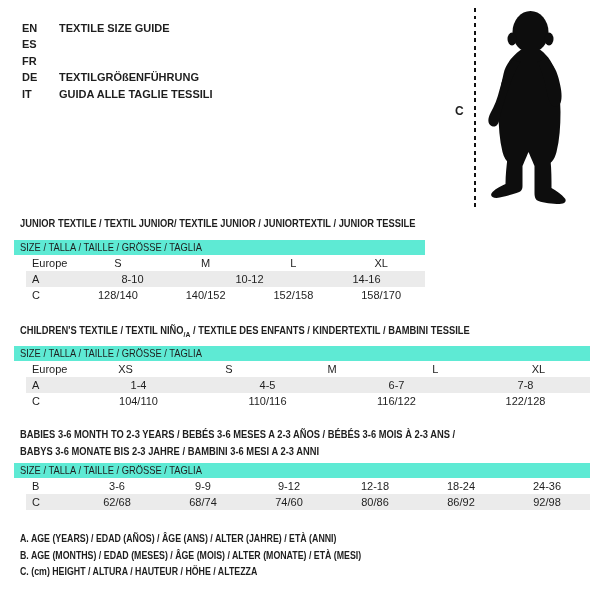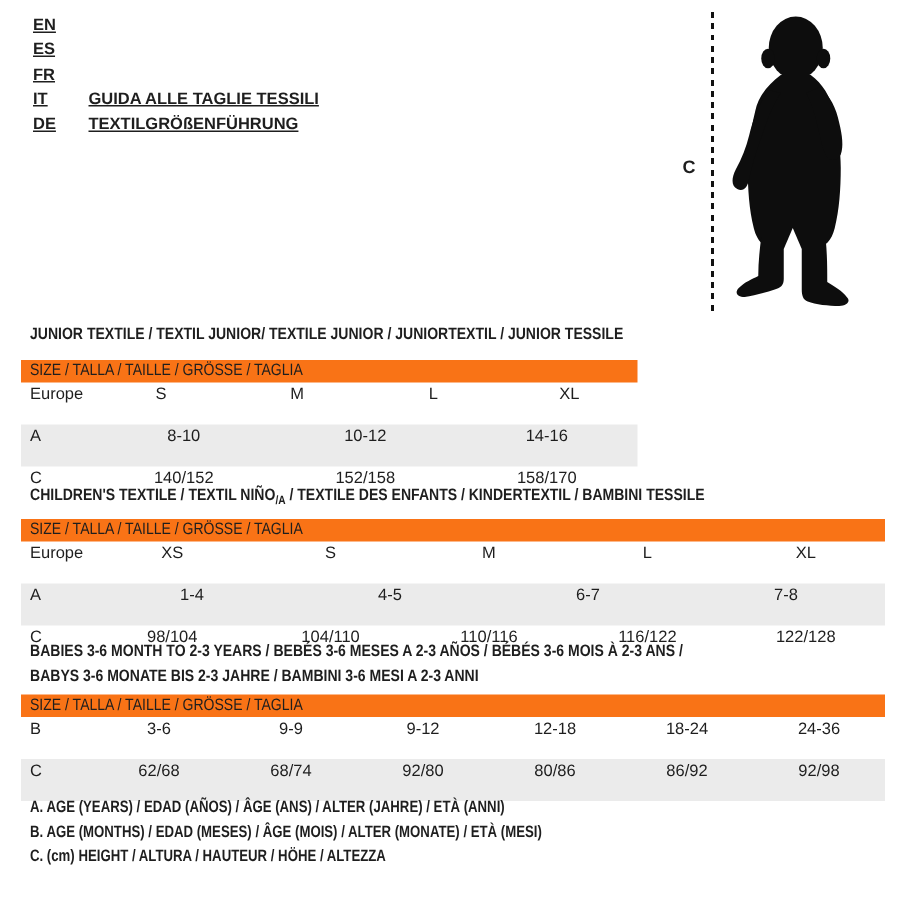--- a/index.html
+++ b/index.html
@@ -3,21 +3,21 @@
 <meta charset="utf-8">
 <style>
   html,body{margin:0;padding:0;}
   body{
     width:600px;height:600px;background:#ffffff;position:relative;
     font-family:"Liberation Sans", sans-serif;color:#1e1e1e;overflow:hidden;
   }
   .abs{position:absolute;}
 
   
-  .langs{left:22px;top:9px;font-weight:bold;font-size:11px;line-height:16.4px;text-decoration:underline;}
+  .langs{left:22px;top:20px;font-weight:bold;font-size:11px;line-height:16.4px;}
   .lang-row{display:flex;}
   .lang-code{width:37px;}
 
   
   .dash-line{
     left:474px;top:8px;width:2px;height:200px;
     background:repeating-linear-gradient(to bottom,#111 0 4px,transparent 4px 7.5px);
   }
   .c-label{left:455px;top:104px;font-weight:bold;font-size:12px;}
   .silhouette{left:482px;top:8px;}
@@ -25,59 +25,60 @@
   
   .sec-title{
     font-weight:bold;font-size:11px;white-space:nowrap;
     transform:scaleX(0.85);transform-origin:0 0;width:650px;
   }
   .sub{font-size:8px;vertical-align:sub;}
 
   
   .table{position:absolute;font-size:11px;}
   .size-head{
-    background:#f97316;height:15px;line-height:15px;padding-left:6px;
+    background:#5eead4;height:15px;line-height:15px;padding-left:6px;
     white-space:nowrap;overflow:visible;
   }
   .size-head span{display:inline-block;transform:scaleX(0.85);transform-origin:0 0;}
-  .trow{display:flex;height:28px;line-height:16px;}
+  .trow{display:flex;height:16px;line-height:16px;margin-left:12px;}
   .trow .lbl{width:48px;padding-left:6px;box-sizing:border-box;}
   .trow .cell{flex:1;text-align:center;}
   .stripe{background:#ebebeb;}
 
   .t-junior{left:14px;top:240px;width:411px;}
   .t-children{left:14px;top:346px;width:576px;}
   .t-babies{left:14px;top:463px;width:576px;}
 
   
   .footnotes{
     left:20px;top:530px;font-weight:bold;font-size:11px;line-height:16.5px;
     white-space:nowrap;transform:scaleX(0.8);transform-origin:0 0;width:700px;
   }
 </style>
 </head>
 <body>
 
 <div class="abs langs">
   <div class="lang-row">
     <span class="lang-code">EN</span>
+    <span>TEXTILE SIZE GUIDE</span>
   </div>
   <div class="lang-row">
     <span class="lang-code">ES</span>
   </div>
   <div class="lang-row">
     <span class="lang-code">FR</span>
   </div>
   <div class="lang-row">
+    <span class="lang-code">DE</span>
+    <span>TEXTILGRÖßENFÜHRUNG</span>
+  </div>
+  <div class="lang-row">
     <span class="lang-code">IT</span>
     <span>GUIDA ALLE TAGLIE TESSILI</span>
-  </div>
-  <div class="lang-row">
-    <span class="lang-code">DE</span>
-    <span>TEXTILGRÖßENFÜHRUNG</span>
   </div>
 </div>
 
 <div class="abs dash-line"></div>
 <div class="abs c-label">C</div>
 <svg class="abs silhouette" width="96" height="200" viewBox="0 0 95 200" xmlns="http://www.w3.org/2000/svg">
   <g fill="#0d0d0d">
     <ellipse cx="48" cy="24" rx="18" ry="21"></ellipse>
     <ellipse cx="29.5" cy="31" rx="4.5" ry="6.5"></ellipse>
     <ellipse cx="66.5" cy="31" rx="4.5" ry="6.5"></ellipse>
@@ -103,20 +104,21 @@
     <span class="cell">XL</span>
   </div>
   <div class="trow stripe">
     <span class="lbl">A</span>
     <span class="cell">8-10</span>
     <span class="cell">10-12</span>
     <span class="cell">14-16</span>
   </div>
   <div class="trow">
     <span class="lbl">C</span>
+    <span class="cell">128/140</span>
     <span class="cell">140/152</span>
     <span class="cell">152/158</span>
     <span class="cell">158/170</span>
   </div>
 </div>
 
 <div class="abs sec-title" style="left:20px;top:324px;">
   <span>CHILDREN'S TEXTILE / TEXTIL NIÑO</span><span class="sub">/A</span><span> / TEXTILE DES ENFANTS / KINDERTEXTIL / BAMBINI TESSILE</span>
 </div>
 <div class="table t-children">
@@ -133,21 +135,20 @@
   </div>
   <div class="trow stripe">
     <span class="lbl">A</span>
     <span class="cell">1-4</span>
     <span class="cell">4-5</span>
     <span class="cell">6-7</span>
     <span class="cell">7-8</span>
   </div>
   <div class="trow">
     <span class="lbl">C</span>
-    <span class="cell">98/104</span>
     <span class="cell">104/110</span>
     <span class="cell">110/116</span>
     <span class="cell">116/122</span>
     <span class="cell">122/128</span>
   </div>
 </div>
 
 <div class="abs sec-title" style="left:20px;top:426px;line-height:17px;">
   <div>BABIES 3-6 MONTH TO 2-3 YEARS / BEBÉS 3-6 MESES A 2-3 AÑOS / BÉBÉS 3-6 MOIS À 2-3 ANS /</div>
   <div>BABYS 3-6 MONATE BIS 2-3 JAHRE / BAMBINI 3-6 MESI A 2-3 ANNI</div>
@@ -162,21 +163,21 @@
     <span class="cell">9-9</span>
     <span class="cell">9-12</span>
     <span class="cell">12-18</span>
     <span class="cell">18-24</span>
     <span class="cell">24-36</span>
   </div>
   <div class="trow stripe">
     <span class="lbl">C</span>
     <span class="cell">62/68</span>
     <span class="cell">68/74</span>
-    <span class="cell">92/80</span>
+    <span class="cell">74/60</span>
     <span class="cell">80/86</span>
     <span class="cell">86/92</span>
     <span class="cell">92/98</span>
   </div>
 </div>
 
 <div class="abs footnotes">
   <div>A. AGE (YEARS) / EDAD (AÑOS) / ÂGE (ANS) / ALTER (JAHRE) / ETÀ (ANNI)</div>
   <div>B. AGE (MONTHS) / EDAD (MESES) / ÂGE (MOIS) / ALTER (MONATE) / ETÀ (MESI)</div>
   <div>C. (cm) HEIGHT / ALTURA / HAUTEUR / HÖHE / ALTEZZA</div>

